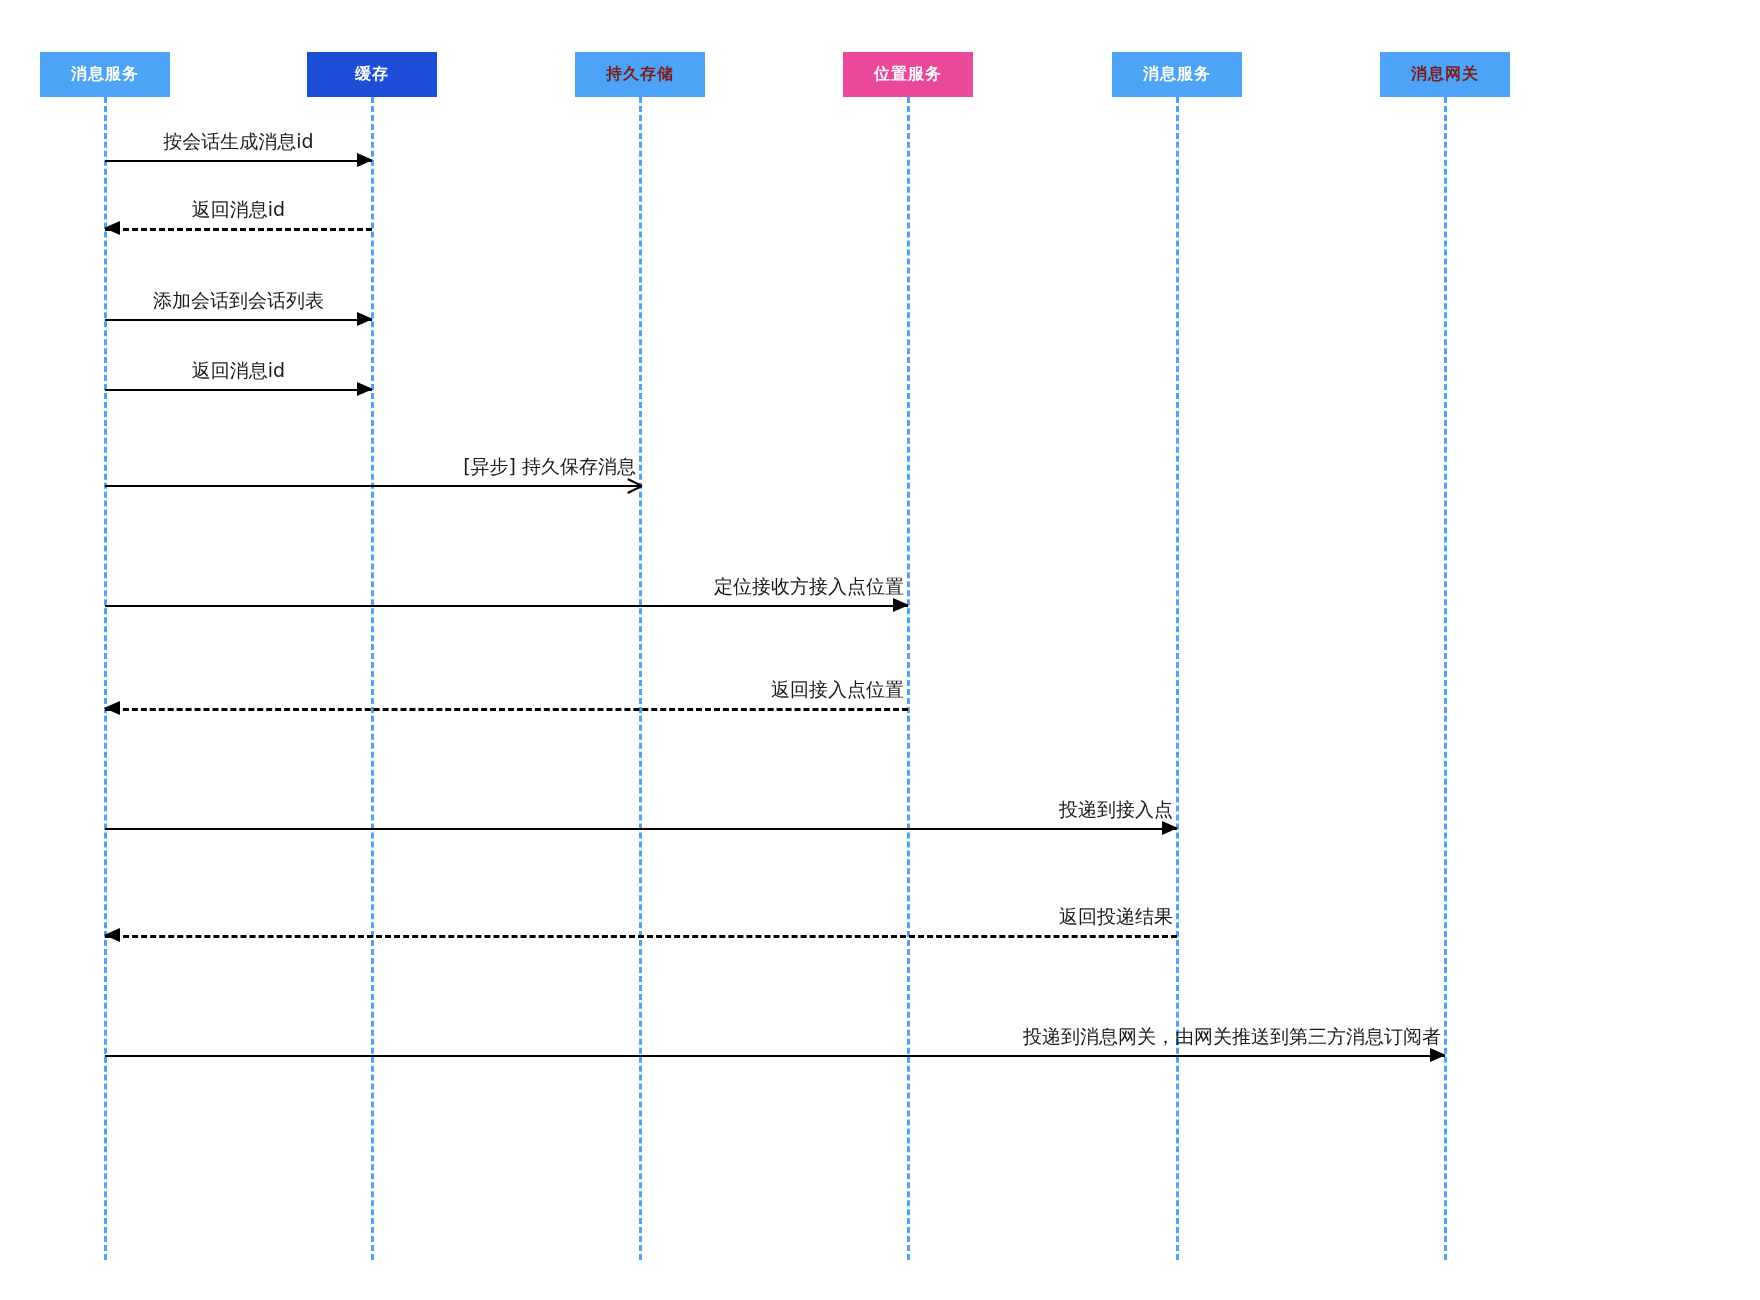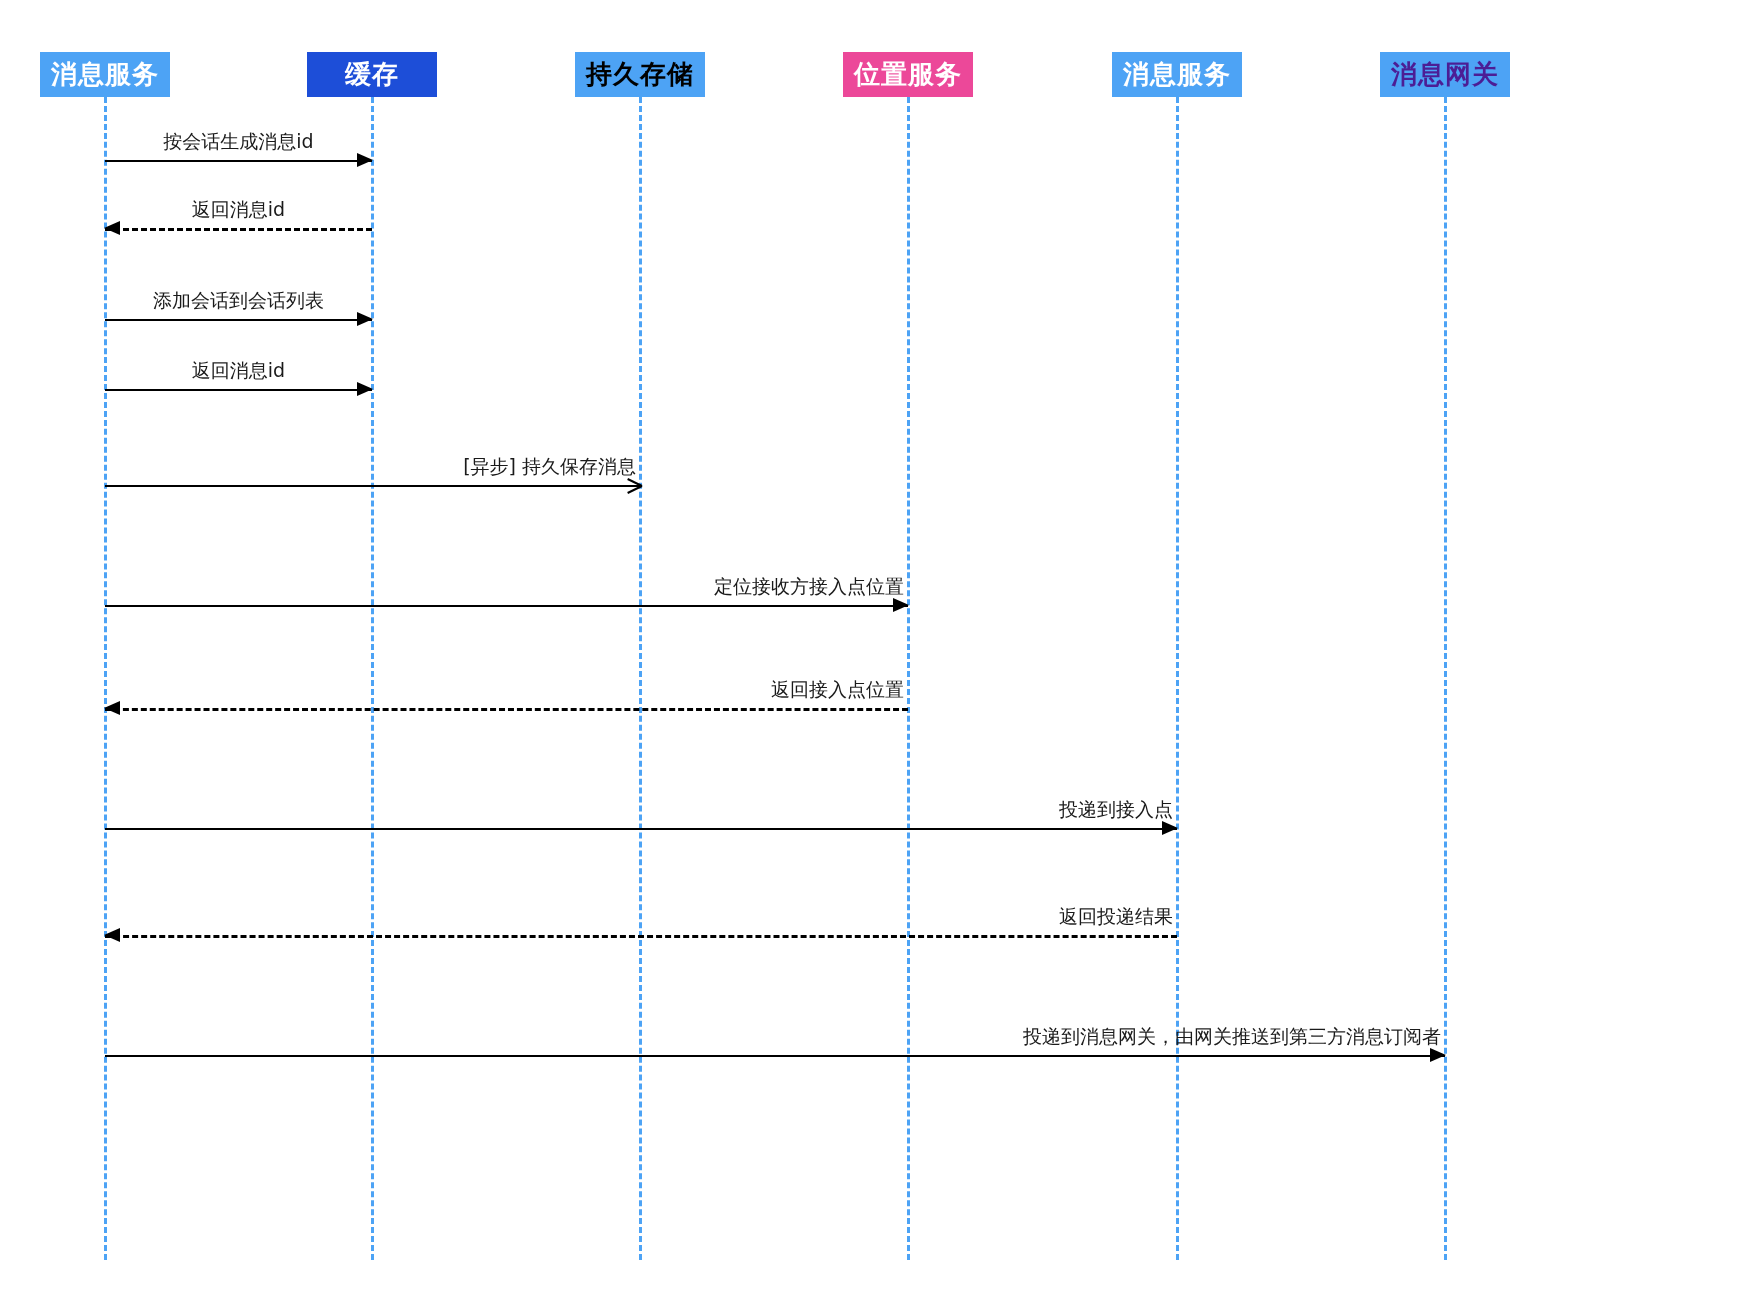--- a/index.html
+++ b/index.html
@@ -17,21 +17,21 @@
   }
   
   .participant{
     position:absolute;
     box-sizing:border-box;
     height:45px;
     display:flex;
     align-items:center;
     justify-content:center;
     color:#ffffff;
-    font-size:26px;
+    font-size:16px;
     font-weight:bold;
     letter-spacing:1px;
     white-space:nowrap;
     user-select:none;
   }
   
   .lifeline{
     position:absolute;
     width:0;
     border-left-width:3px;
@@ -169,26 +169,26 @@
         <div class="msg-label right">投递到消息网关，由网关推送到第三方消息订阅者</div>
       </div>
     </div>
   <div id="participants-layer">
       <div class="participant" style="left: 40px; width: 130px; top: 52px; background: rgb(77, 163, 245); color: rgb(255, 255, 255);">
         <span>消息服务</span>
       </div>
       <div class="participant" style="left: 307px; width: 130px; top: 52px; background: #1d4ed8; color: rgb(255, 255, 255);">
         <span>缓存</span>
       </div>
-      <div class="participant" style="left: 575px; width: 130px; top: 52px; background: rgb(77, 163, 245); color: #000000;">
+      <div class="participant" style="left: 575px; width: 130px; top: 52px; background: rgb(77, 163, 245); color: #7f1d1d;">
         <span>持久存储</span>
       </div>
       <div class="participant" style="left: 843px; width: 130px; top: 52px; background: #ec4899; color: rgb(255, 255, 255);">
         <span>位置服务</span>
       </div>
       <div class="participant" style="left: 1112px; width: 130px; top: 52px; background: rgb(77, 163, 245); color: rgb(255, 255, 255);">
         <span>消息服务</span>
       </div>
-      <div class="participant" style="left: 1380px; width: 130px; top: 52px; background: rgb(77, 163, 245); color: #4c1d95;">
+      <div class="participant" style="left: 1380px; width: 130px; top: 52px; background: rgb(77, 163, 245); color: #7f1d1d;">
         <span>消息网关</span>
       </div>
     </div>
 </div>
 
 </body></html>

